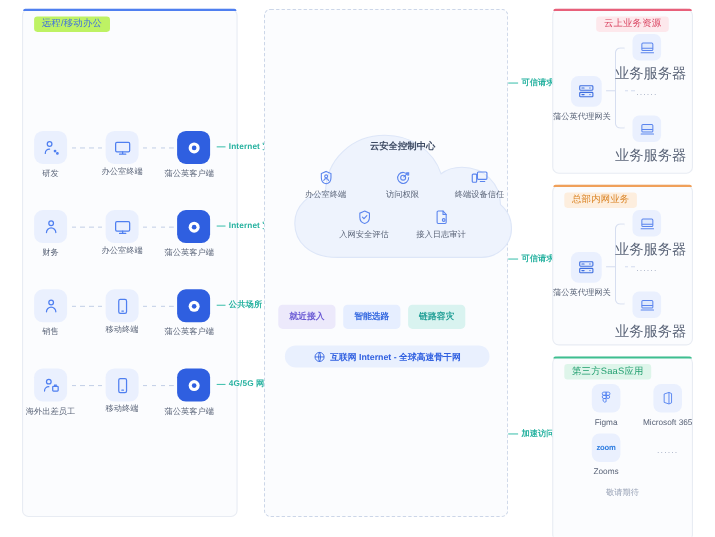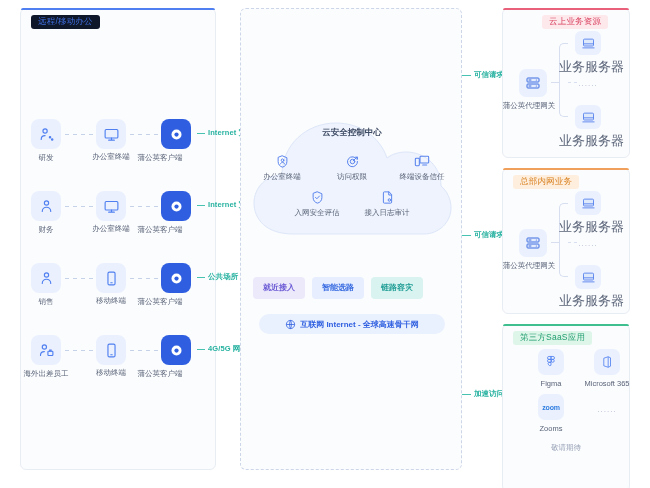--- a/index.html
+++ b/index.html
@@ -28,40 +28,40 @@
     border-radius: 3px;
     font-size: 8.5px;
     line-height: 1;
     white-space: nowrap;
     letter-spacing: .2px;
   }
 
   
   #left-panel { left: 20px; top: 8px; width: 196px; height: 462px; }
   #left-panel .panel-top-rule { background: #4f7ff0; }
-  #left-tag { background: #0f172a; color: #3f6fe0; }
+  #left-tag { background: #bef264; color: #3f6fe0; }
 
   .row { position: absolute; left: 0; width: 196px; height: 52px; }
   .node {
     position: absolute; width: 30px; height: 30px;
     border-radius: 8px;
     display: flex; align-items: center; justify-content: center;
     background: #eaf0fe;
   }
   .node.dark { background: #2f5fe0; }
   .node-label {
     position: absolute; top: 34px; width: 86px;
     text-align: center;
     font-size: 7.5px; color: #5a6478;
     line-height: 1.2;
     white-space: nowrap;
   }
   .n1 { left: 10px; }  .l1 { left: -18px; }
   .n2 { left: 75px; }  .l2 { left: 47px; font-family: Liberation Mono, monospace; }
-  .n3 { left: 140px; } .l3 { left: 96px; }
+  .n3 { left: 140px; } .l3 { left: 108px; }
 
   .dash {
     position: absolute; top: 15px; height: 1px;
     background: repeating-linear-gradient(to right,#c6d2e8 0 4px, transparent 4px 8px);
   }
   .dash-a { left: 44px; width: 28px; }
   .dash-b { left: 109px; width: 28px; }
 
   .link-out {
     position: absolute; top: 9px; left: 176px;
@@ -74,21 +74,21 @@
   }
   .link-text { font-size: 7.5px; color: #27b2a0; font-weight: bold; letter-spacing: .1px; }
   .link-dash2 { width: 10px; height: 1px; margin-left: 3px; background: #49c3b1; }
 
   
   #mid-panel {
     position: absolute; left: 240px; top: 8px; width: 222px; height: 462px;
     border: 1px dashed #ccd6e8; border-radius: 6px;
     background: #fbfcfe;
   }
-  #cloud-wrap { position: absolute; left: 7px; top: 100px; width: 208px; height: 135px; }
+  #cloud-wrap { position: absolute; left: 21px; top: 100px; width: 208px; height: 135px; }
   #cloud-title {
     position: absolute; top: 18px; width: 100%;
     text-align: center; font-size: 8.5px; color: #3d4a63; font-weight: bold;
   }
   .cloud-feats { position: absolute; left: 0; top: 42px; width: 100%; }
   .feat-row { display: flex; justify-content: center; gap: 14px; margin-bottom: 5px; }
   .feat { width: 56px; text-align: center; }
   .feat .fi { height: 20px; display: flex; align-items: center; justify-content: center; }
   .feat .ft { font-size: 7.5px; color: #5a6478; margin-top: 1px; white-space: nowrap; }
 

